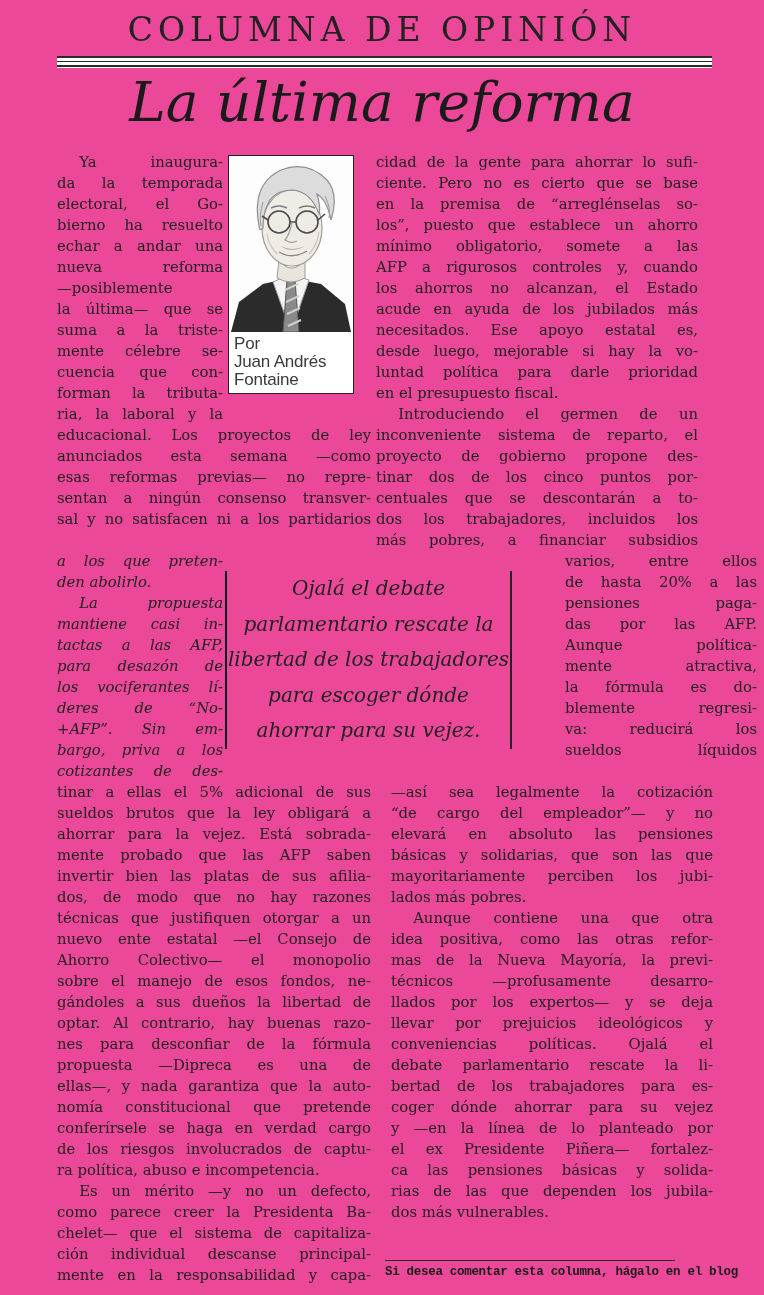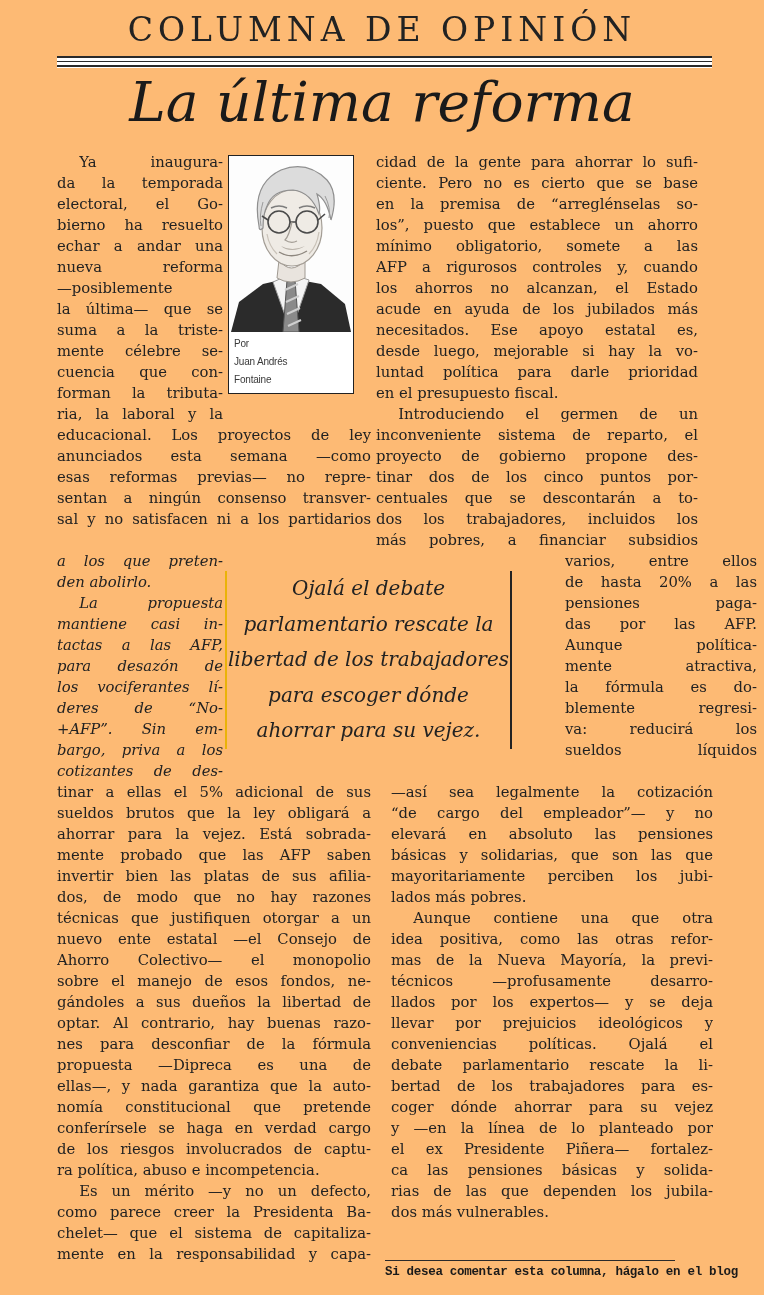--- a/index.html
+++ b/index.html
@@ -1,17 +1,17 @@
 <!DOCTYPE html>
 <html><head>
 <meta charset="utf-8">
 <style>
   html,body{margin:0;padding:0;background:#ffffff;}
   .page{
-    position:relative;width:764px;height:1295px;background:#fdba74;
+    position:relative;width:764px;height:1295px;background:#ec4899;
     font-family:"DejaVu Serif", serif;color:#1f1f1f;overflow:hidden;
   }
   .kicker{
     position:absolute;top:10px;left:0;width:764px;text-align:center;
     font-size:33px;letter-spacing:5px;color:#222;white-space:nowrap;
   }
   .header-rules{
     position:absolute;top:56px;left:57px;width:655px;height:12px;
     background:repeating-linear-gradient(to bottom,#2a2a2a 0 1.6px,#ffffff 1.6px 4.6px);
   }
@@ -29,26 +29,26 @@
   .block-l4{left:57px;top:781px;width:314px;}
   .block-r1{left:376px;top:151px;width:322px;}
   .block-r2{left:521px;top:550px;width:192px;margin-left:44px;}
   .block-r3{left:391px;top:781px;width:322px;}
   .portrait{
     position:absolute;left:228px;top:155px;width:124px;
     border:1.5px solid #222;background:#fff;
   }
   .portrait svg{display:block;width:100%;height:176px;}
   .byline{
-    font-family:"Liberation Sans", sans-serif;font-size:10px;line-height:18px;
+    font-family:"Liberation Sans", sans-serif;font-size:17px;line-height:18px;
     color:#3a3a3a;padding:3px 0 4px 5px;letter-spacing:-0.2px;
   }
   .pull-quote{
     position:absolute;left:225px;top:571px;width:287px;height:178px;
-    border-left:2px solid #eab308;border-right:2px solid #222;box-sizing:border-box;
+    border-left:2px solid #0f172a;border-right:2px solid #222;box-sizing:border-box;
     font-style:italic;font-size:20px;line-height:35.6px;color:#222;
   }
   .pull-quote .tline{text-align:center;text-align-last:center;height:35.6px;overflow:hidden;white-space:nowrap;text-indent:0;}
   .footer-note{
     position:absolute;left:385px;top:1260px;width:290px;
     border-top:1.5px solid #2a2a2a;padding-top:4px;
     font-family:Liberation Mono, monospace;font-weight:bold;
     font-size:12.5px;letter-spacing:-0.3px;color:#1a1a1a;
     text-align:center;white-space:nowrap;
   }
@@ -152,20 +152,21 @@
       <div class="tline">nes para desconfiar de la fórmula</div>
       <div class="tline">propuesta —Dipreca es una de</div>
       <div class="tline">ellas—, y nada garantiza que la auto-</div>
       <div class="tline">nomía constitucional que pretende</div>
       <div class="tline">conferírsele se haga en verdad cargo</div>
       <div class="tline">de los riesgos involucrados de captu-</div>
       <div class="tline pend">ra política, abuso e incompetencia.</div>
       <div class="tline indent">Es un mérito —y no un defecto,</div>
       <div class="tline">como parece creer la Presidenta Ba-</div>
       <div class="tline">chelet— que el sistema de capitaliza-</div>
+      <div class="tline">ción individual descanse principal-</div>
       <div class="tline">mente en la responsabilidad y capa-</div>
     </div>
 
   <div class="tblock block-r1">
       <div class="tline">cidad de la gente para ahorrar lo sufi-</div>
       <div class="tline">ciente. Pero no es cierto que se base</div>
       <div class="tline">en la premisa de “arreglénselas so-</div>
       <div class="tline">los”, puesto que establece un ahorro</div>
       <div class="tline">mínimo obligatorio, somete a las</div>
       <div class="tline">AFP a rigurosos controles y, cuando</div>

